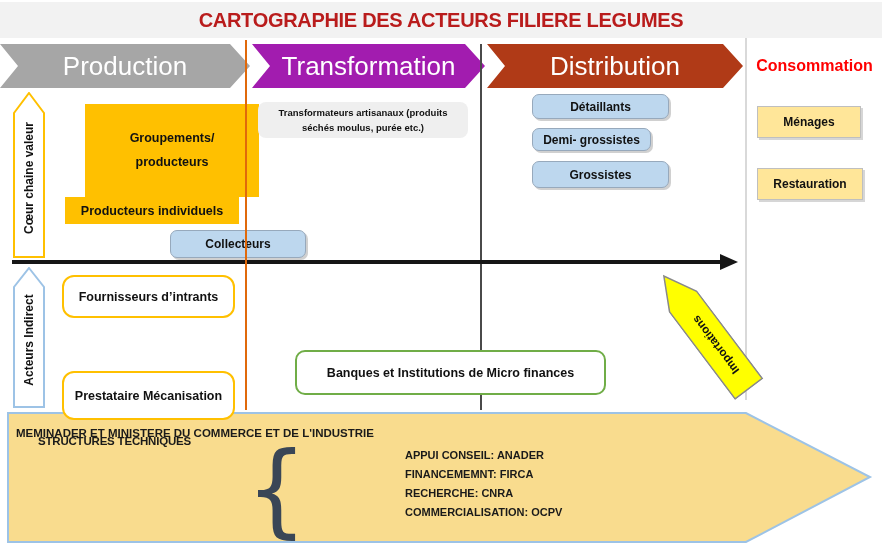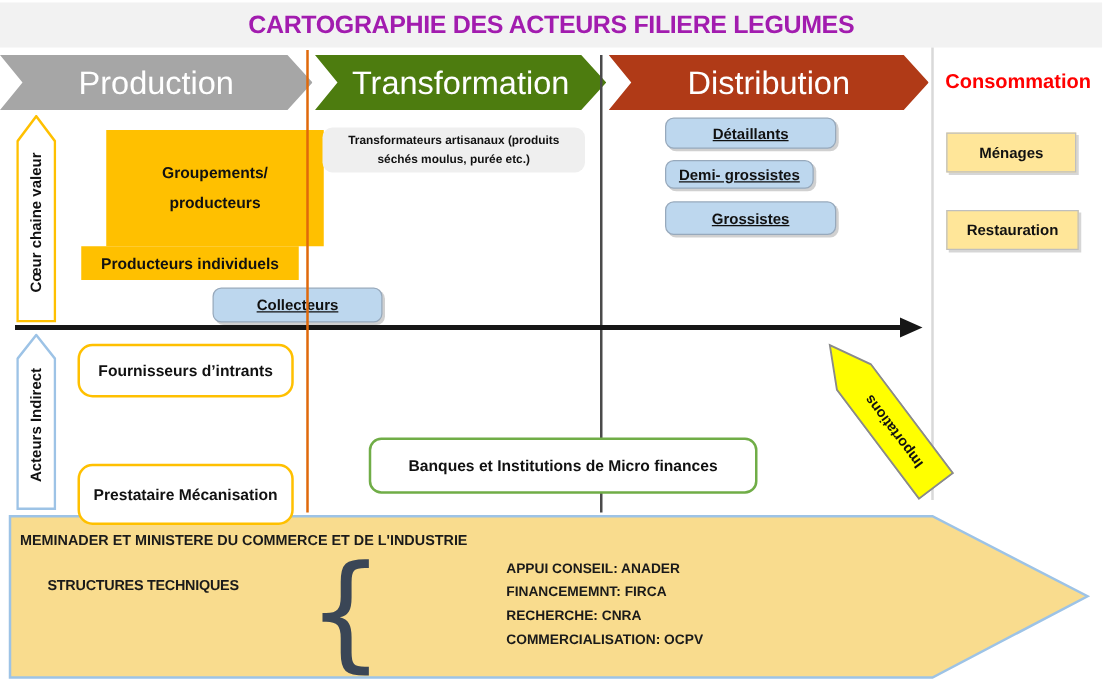--- a/index.html
+++ b/index.html
@@ -3,48 +3,48 @@
 <meta charset="utf-8">
 <style>
   html,body{margin:0;padding:0;background:#fff;}
   #canvas{
     position:relative;width:882px;height:546px;background:#ffffff;
     font-family:"Liberation Sans",sans-serif;overflow:hidden;
   }
   
   .title-band{position:absolute;left:0;top:2px;width:882px;height:36px;background:#F2F2F2;
     display:flex;align-items:center;justify-content:center;}
-  .title-band h1{margin:0;font-size:20px;font-weight:bold;color:#a21caf;letter-spacing:-0.3px;}
+  .title-band h1{margin:0;font-size:20px;font-weight:bold;color:#b91c1c;letter-spacing:-0.3px;}
   
   .stage{position:absolute;top:44px;height:44px;display:flex;align-items:center;justify-content:center;
     color:#fff;font-size:26px;font-weight:400;z-index:5;
     clip-path:polygon(0 0, calc(100% - 20px) 0, 100% 50%, calc(100% - 20px) 100%, 0 100%, 18px 50%);}
   .stage-production{left:0;width:250px;background:#A6A6A6;}
-  .stage-transformation{left:252px;width:233px;background:#4d7c0f;align-items:center;}
+  .stage-transformation{left:252px;width:233px;background:#a21caf;align-items:center;}
   .stage-distribution{left:487px;width:256px;background:#B03A17;}
   .consommation{position:absolute;left:747px;top:44px;width:135px;height:44px;display:flex;
     align-items:center;justify-content:center;color:#FF0000;font-weight:bold;font-size:16px;}
   
   .vline{position:absolute;}
   .vline-orange{left:245px;top:40px;width:2px;height:370px;background:#E0690B;z-index:30;}
   .vline-dark{left:480px;top:44px;width:2px;height:366px;background:#4A4A4A;z-index:15;}
   .vline-gray{left:745px;top:38px;width:2px;height:362px;background:#D9D9D9;z-index:1;}
   
   .rail{position:absolute;z-index:10;}
   .rail svg{position:absolute;left:0;top:0;}
   .rail .rail-label{position:absolute;left:50%;top:52%;transform:translate(-50%,-50%) rotate(-90deg);
     white-space:nowrap;font-weight:bold;font-size:12px;color:#111;}
   .rail-core{left:13px;top:92px;width:32px;height:166px;}
   .rail-indirect{left:13px;top:267px;width:32px;height:141px;}
   
   .box{position:absolute;display:flex;flex-direction:column;align-items:center;justify-content:center;
     text-align:center;font-weight:bold;color:#111;z-index:20;box-sizing:border-box;}
   .box-orange{background:#FFC000;font-size:12.5px;}
   .box-blue{background:#BDD7EE;border:1px solid #97A9BC;border-radius:7px;font-size:12px;
-    box-shadow:2px 2px 0 rgba(120,120,120,.35);text-decoration:underline;}
+    box-shadow:2px 2px 0 rgba(120,120,120,.35);}
   .box-tan{background:#FFE699;border:1px solid #BFBFBF;border-radius:0;font-size:12px;
     box-shadow:2px 2px 0 rgba(120,120,120,.3);}
   .box-gray{background:#EFEFEF;border-radius:8px;font-size:9.5px;line-height:1.6;}
   .box-outline-yellow{background:#fff;border:2px solid #FFC000;border-radius:12px;font-size:12.5px;}
   .box-outline-green{background:#fff;border:2px solid #70AD47;border-radius:10px;font-size:12.5px;}
   .b-groupements{left:57px;top:104px;width:174px;height:93px;line-height:1.9;margin-left:28px;}
   .b-producteurs{left:65px;top:197px;width:174px;height:27px;}
   .b-collecteurs{left:170px;top:230px;width:136px;height:28px;}
   .b-transformateurs{left:258px;top:102px;width:210px;height:36px;}
   .b-detaillants{left:532px;top:94px;width:137px;height:25px;}
@@ -63,21 +63,21 @@
   
   .importations{position:absolute;left:634px;top:314px;width:144px;height:36px;
     transform:rotate(233deg);z-index:22;}
   .importations svg{position:absolute;left:0;top:0;}
   .importations .imp-label{position:absolute;left:0;top:0;width:112px;height:36px;display:flex;
     align-items:center;justify-content:center;font-weight:bold;font-size:11.5px;color:#111;}
   
   .bottom-arrow{position:absolute;left:6px;top:411px;width:874px;height:133px;z-index:5;}
   .bottom-text{position:absolute;z-index:6;font-weight:bold;color:#1a1a1a;}
   .bt-ministries{left:16px;top:427px;font-size:11.5px;}
-  .bt-structures{left:38px;top:463px;font-size:11.5px;letter-spacing:-0.2px;}
+  .bt-structures{left:38px;top:435px;font-size:11.5px;letter-spacing:-0.2px;}
   .bt-brace{left:246px;top:441px;font-size:96px;line-height:92px;font-weight:400;color:#3A4656;
     font-family:"DejaVu Sans",sans-serif;transform:scaleY(1.05);transform-origin:top left;}
   .bt-services{left:405px;top:446px;font-size:11px;line-height:19px;}
 </style>
 </head>
 <body>
 
 <div id="canvas">
 
   <div class="title-band">

